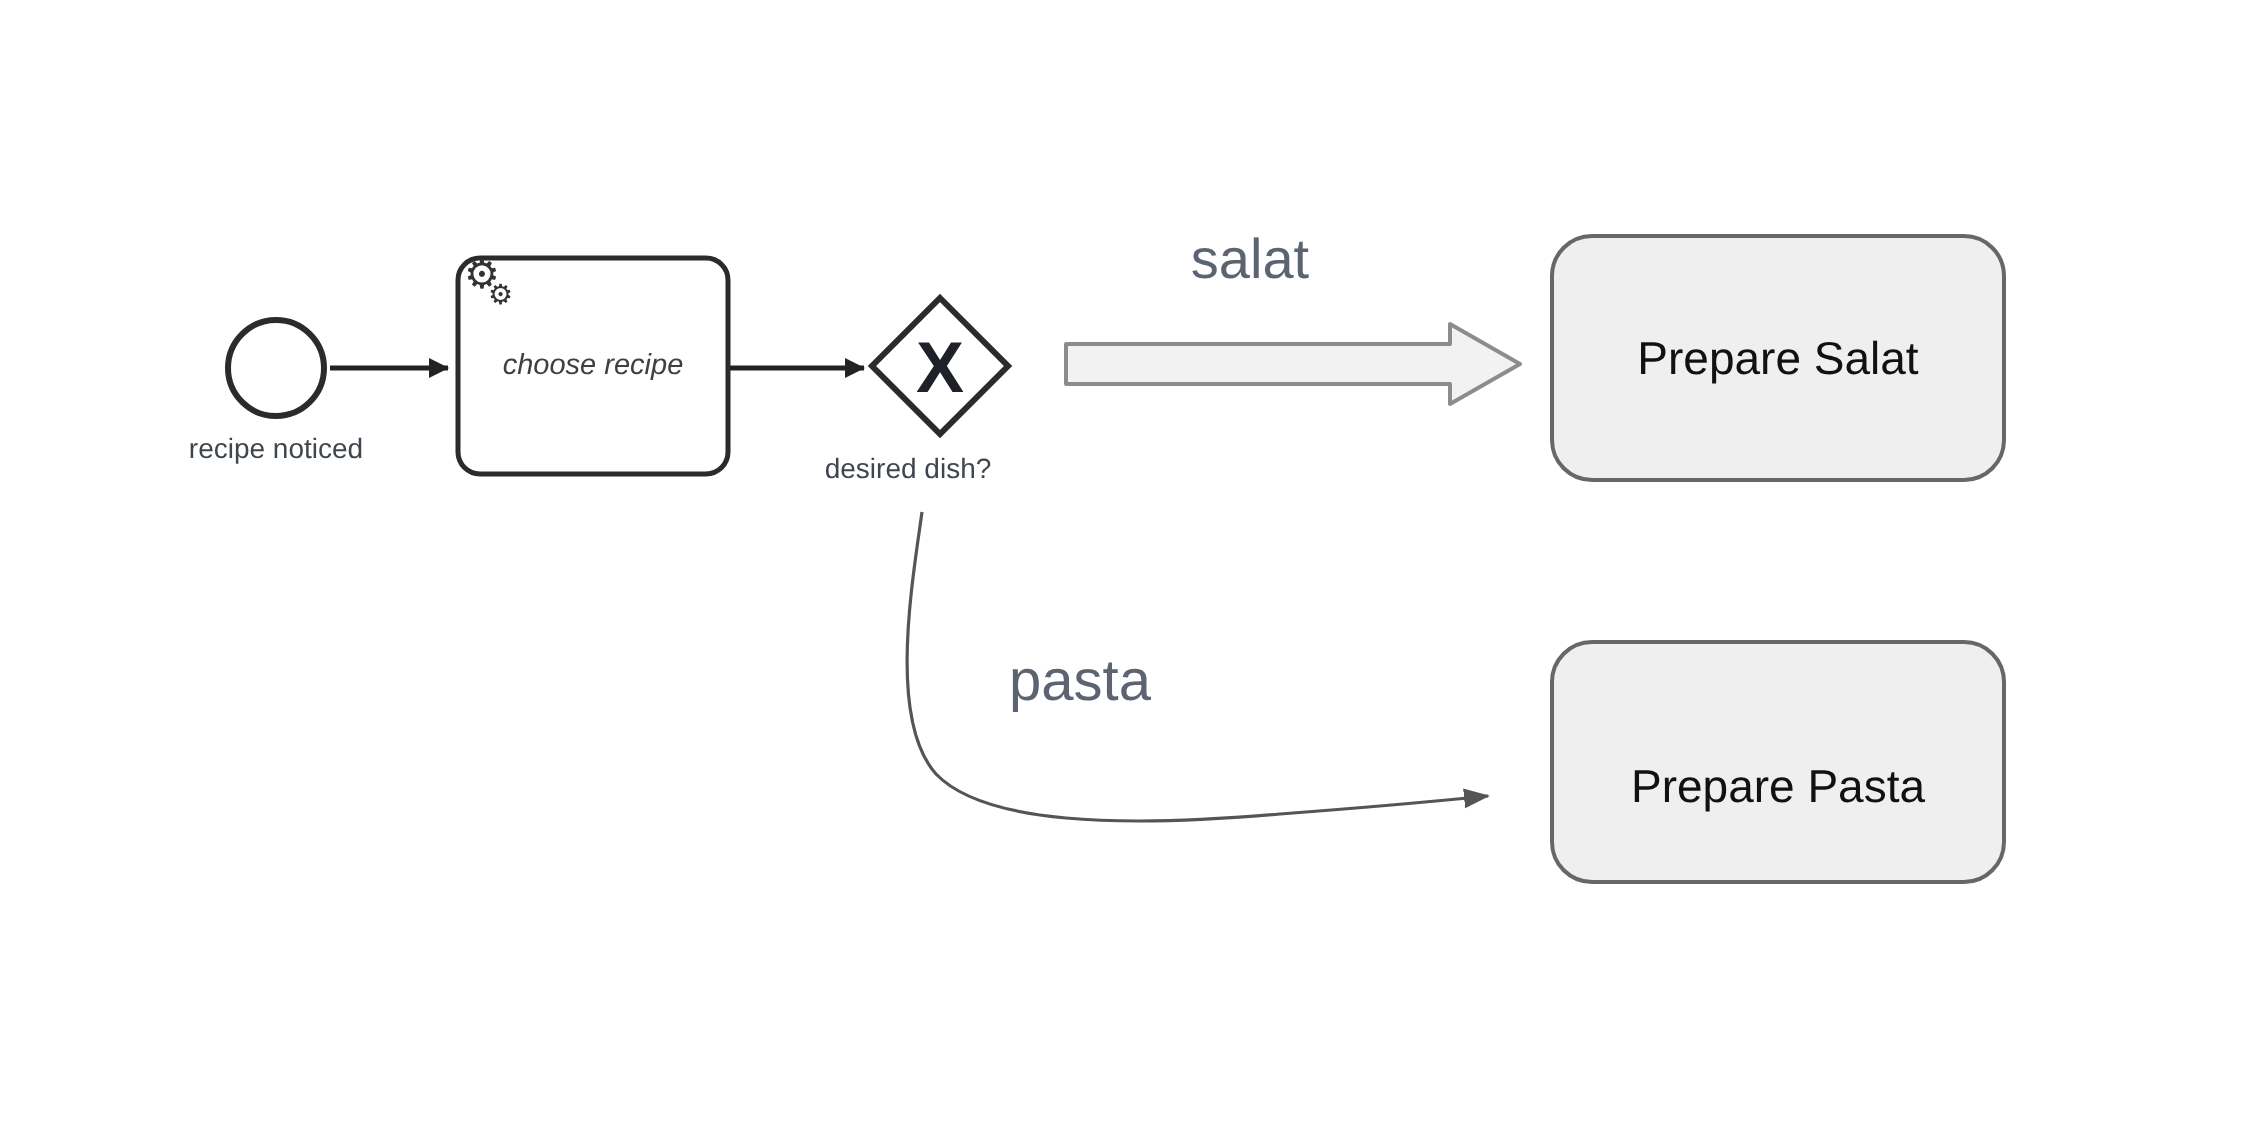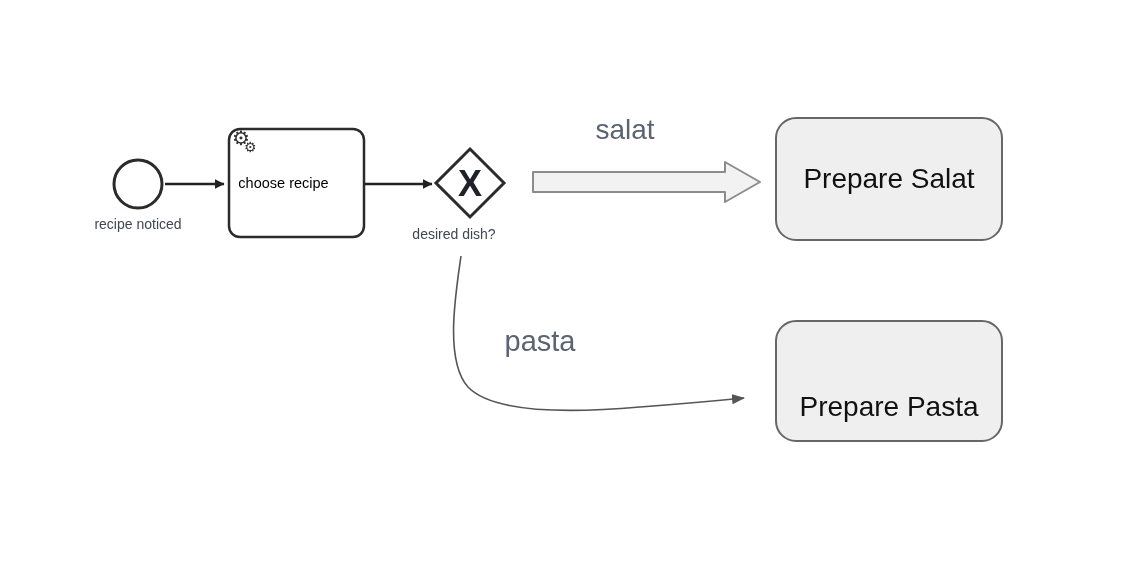--- a/index.html
+++ b/index.html
@@ -24,46 +24,47 @@
   .label {
     position: absolute;
     color: #40464e;
     font-size: 14px;
     text-align: center;
     white-space: nowrap;
     line-height: 1.2;
   }
   .task-label {
     position: absolute;
-    left: 216px; top: 129px;
+    left: 229px; top: 129px;
     width: 135px; height: 108px;
     display: flex;
     align-items: center;
     justify-content: center;
-    color: #000000;
+    color: #404040;
     font-size: 14.5px;
+    font-style: italic;
   }
   .flow-label {
     position: absolute;
     color: #5c6472;
     text-align: center;
     white-space: nowrap;
   }
   .flow-label.salat { left: 560px; top: 114px; width: 130px; font-size: 28px; }
   .flow-label.pasta { left: 470px; top: 325px; width: 140px; font-size: 29px; }
   .prepare-label {
     position: absolute;
     display: flex;
     align-items: center;
     justify-content: center;
     color: #111111;
-    font-size: 28px;
+    font-size: 23px;
   }
   .prepare-label.salat { left: 776px; top: 118px; width: 226px; height: 122px; }
-  .prepare-label.pasta { left: 776px; top: 336px; width: 226px; height: 142px; }
+  .prepare-label.pasta { left: 776px; top: 322px; width: 226px; height: 142px; }
   .gear-marker {
     position: absolute;
     left: 232px; top: 128px;
     width: 34px; height: 34px;
     color: #333333;
     pointer-events: none;
   }
   .gear-big {
     position: absolute;
     left: 0; top: 0;

